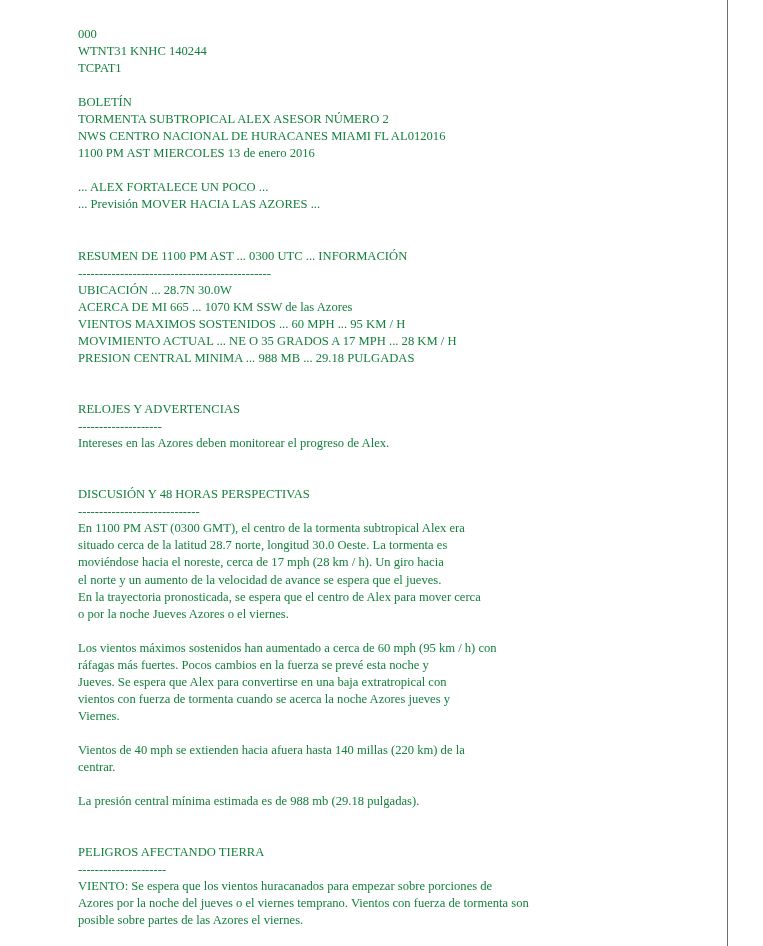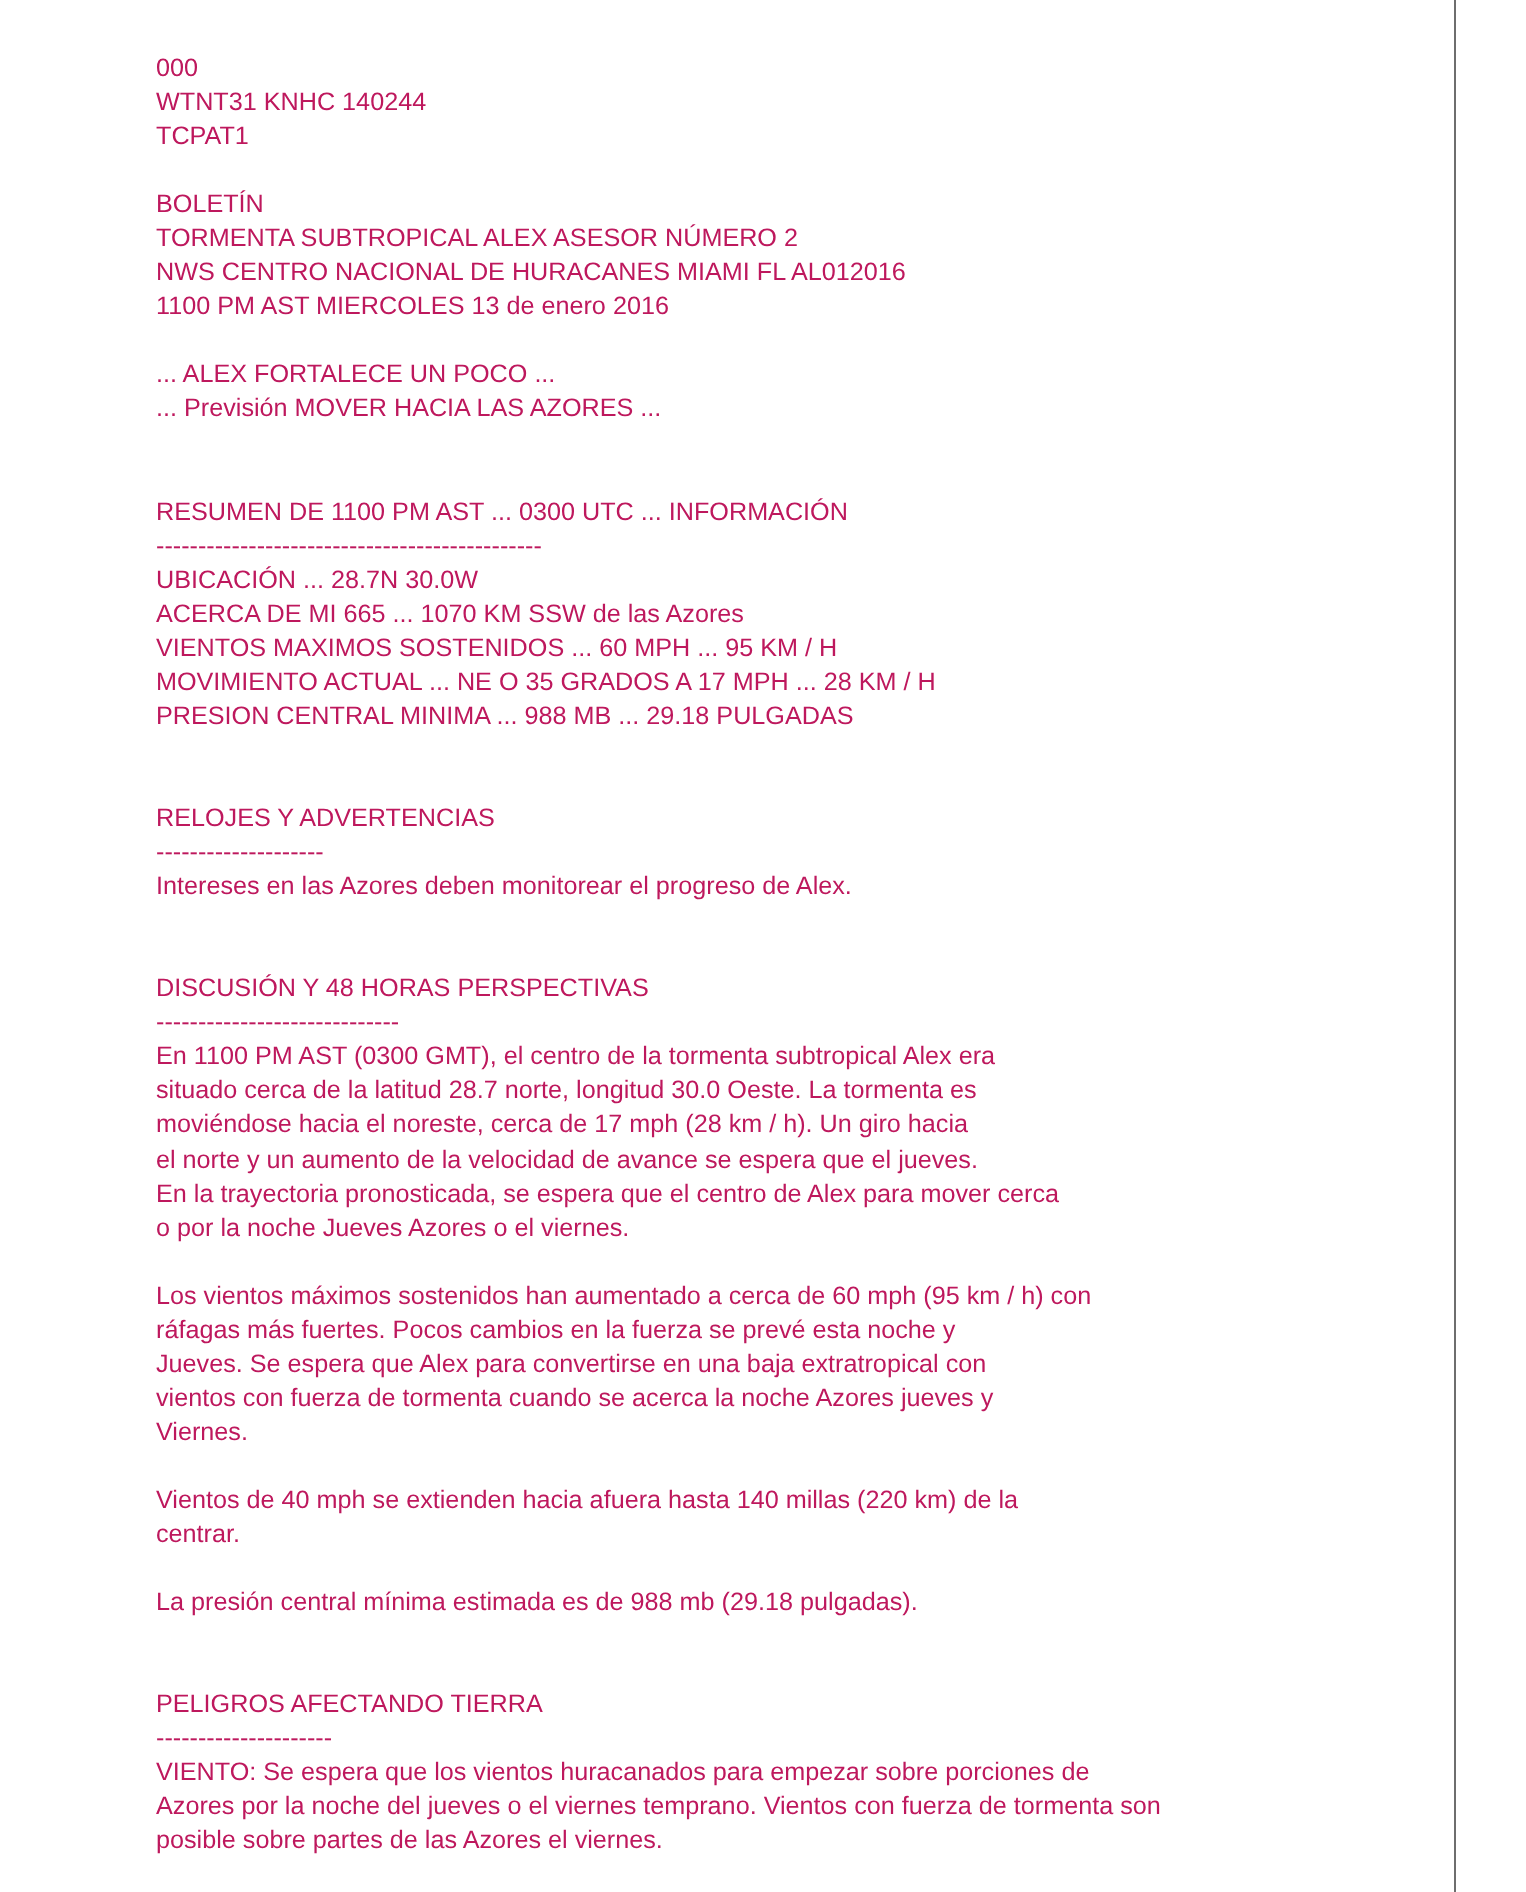--- a/index.html
+++ b/index.html
@@ -20,24 +20,24 @@
     left: 0;
     width: 727px;          
     height: 946px;
     box-sizing: border-box;
     padding: 26px 0 0 78px;
     overflow: hidden;
   }
   pre.report {
     margin: 0;
     padding: 0;
-    font-family: Liberation Sans, sans-serif;
+    font-family: Liberation Serif, serif;
     font-size: 12.6px;
     line-height: 17.05px;
-    color: #be185d;
+    color: #15803d;
     white-space: pre;
     letter-spacing: 0px;
   }
   
   #scrollbar {
     position: absolute;
     top: 0;
     right: 0;
     width: 36px;
     height: 946px;

